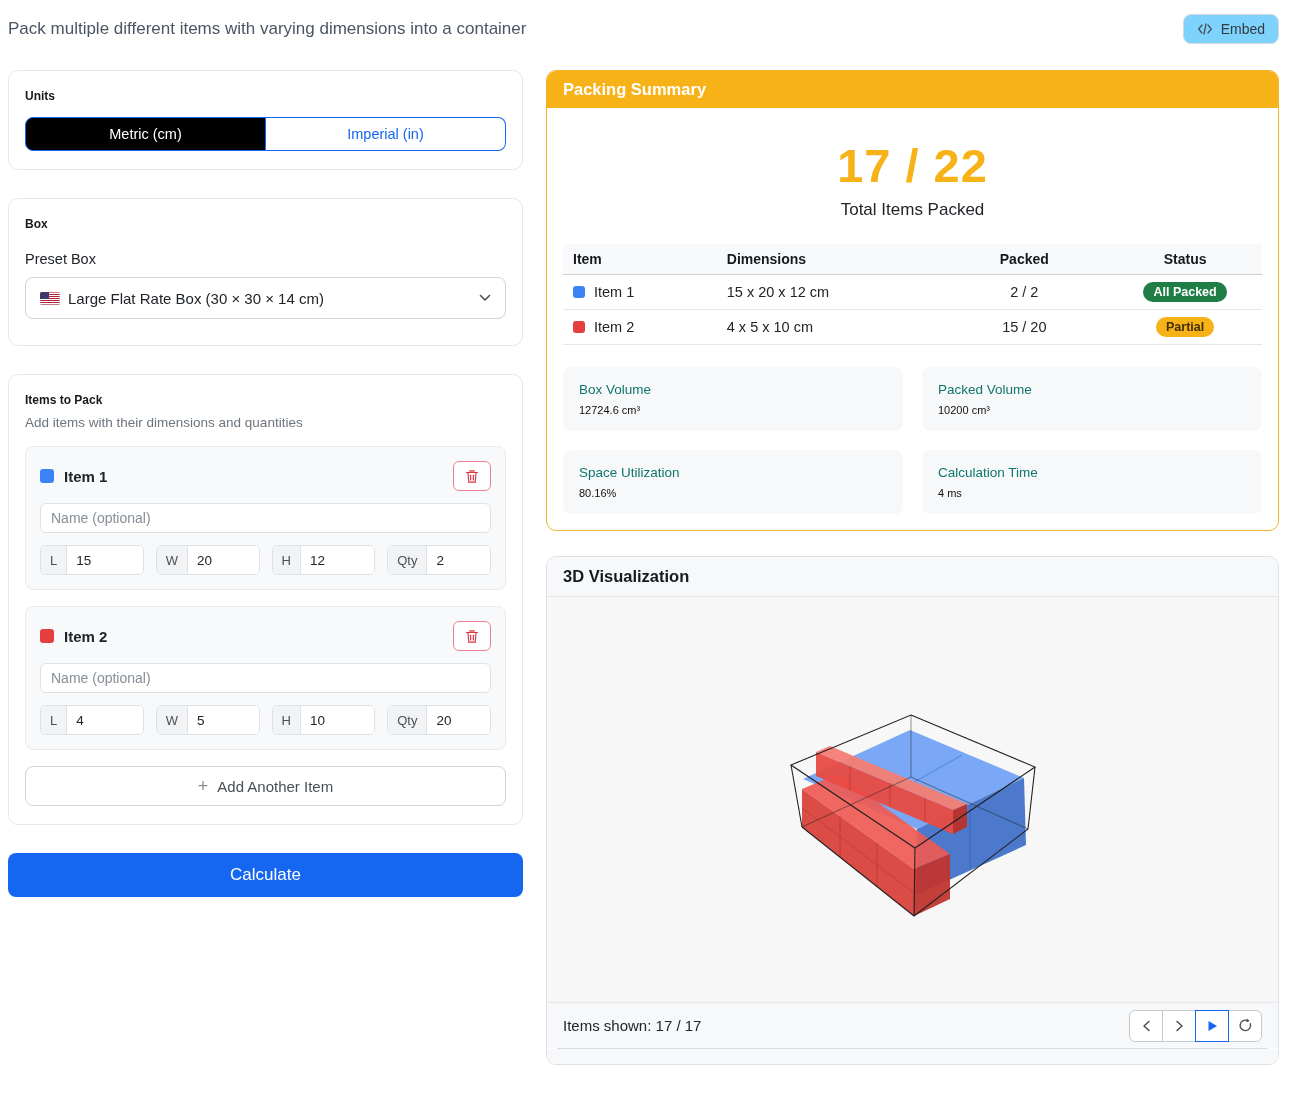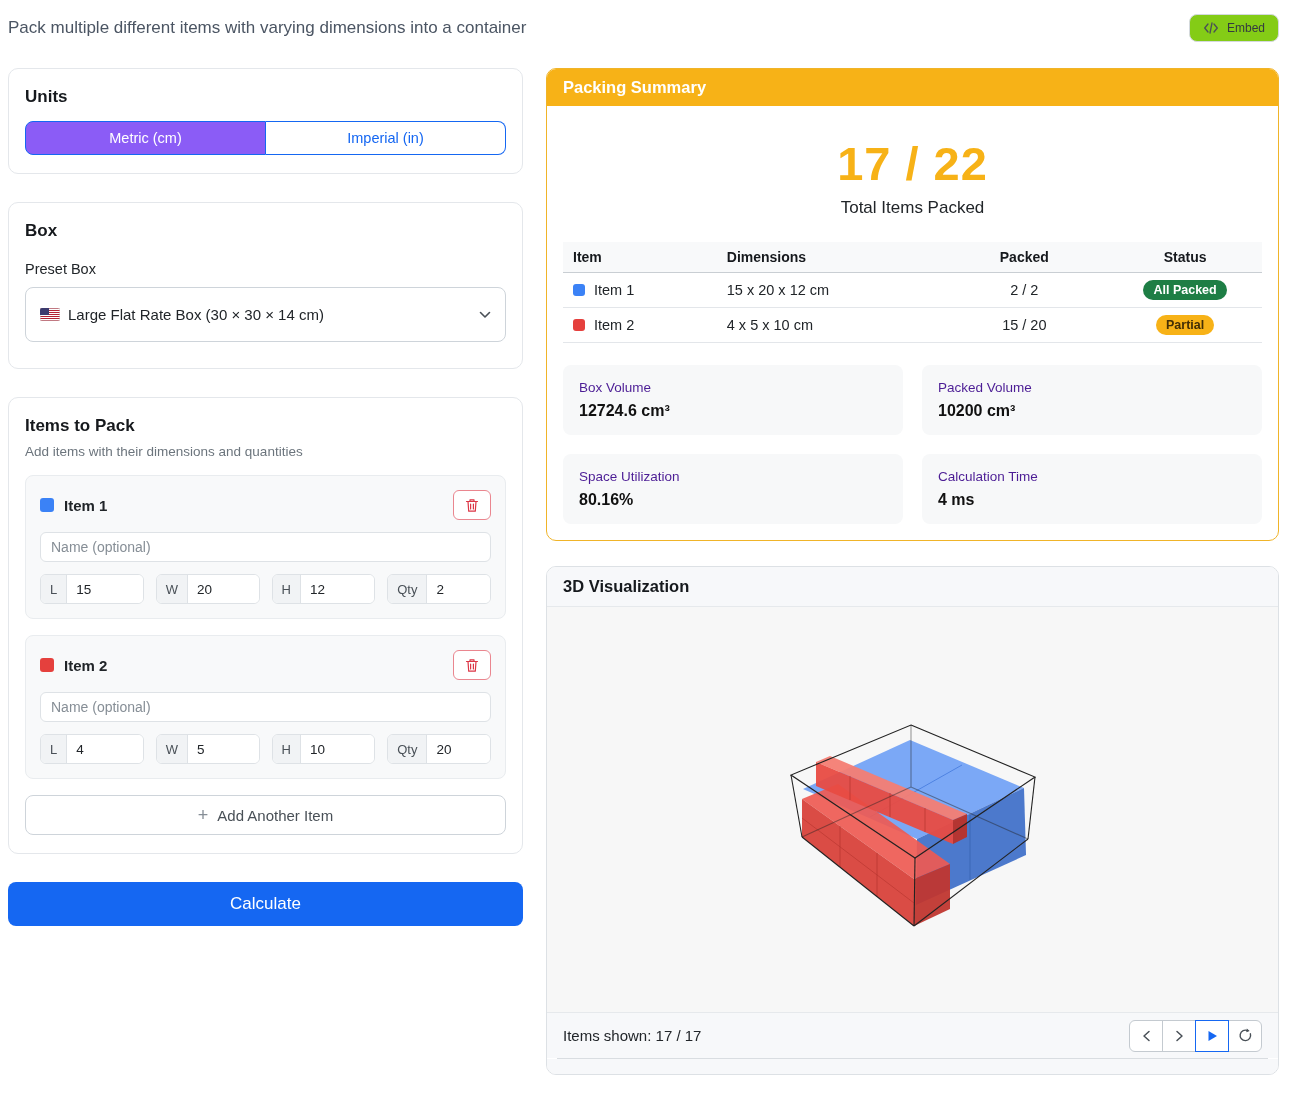--- a/index.html
+++ b/index.html
@@ -4,38 +4,38 @@
 <style>
   * { box-sizing: border-box; margin: 0; padding: 0; }
   html,body { width:1291px; height:1108px; }
   body {
     font-family: "Liberation Sans", "DejaVu Sans", sans-serif;
     background:#ffffff; color:#212529; overflow:hidden;
   }
   
   .topbar { display:flex; justify-content:space-between; align-items:center; padding:14px 12px 0 8px; }
   .page-title { font-size:17px; color:#4b5563; }
-  .embed-btn { display:flex; align-items:center; gap:8px; background:#84cc16; border:1px solid #d4d9de;
-    border-radius:8px; padding:6px 13px; font-size:12px; color:#343a40; cursor:pointer; }
+  .embed-btn { display:flex; align-items:center; gap:8px; background:#7dd3fc; border:1px solid #d4d9de;
+    border-radius:8px; padding:6px 13px; font-size:14px; color:#343a40; cursor:pointer; }
   
   .columns { display:flex; gap:23px; padding:0 12px 0 8px; margin-top:26px; align-items:flex-start; }
   .left-col { width:515px; flex:none; }
   .right-col { flex:1; min-width:0;border-radius:31px; }
   
   .card { background:#fff; border:1px solid #e4e7eb; border-radius:10px; padding:18px 16px; margin-bottom:28px; }
-  .card h2 { font-size:17px; font-weight:700; color:#16191d; }
+  .card h2 { font-size:12px; font-weight:700; color:#16191d; }
   .card .sub { font-size:13.5px; color:#6c757d; margin-top:8px; }
   
   .seg { display:flex; margin-top:14px; height:34px; }
   .seg-btn { flex:1; display:flex; align-items:center; justify-content:center; font-size:14.5px; cursor:pointer; }
-  .seg-btn.active { background:#8b5cf6; color:#fff; border:1px solid #1567f2; border-radius:8px 0 0 8px; }
+  .seg-btn.active { background:#000000; color:#fff; border:1px solid #1567f2; border-radius:8px 0 0 8px; }
   .seg-btn.inactive { background:#fff; color:#1567f2; border:1px solid #1567f2; border-left:none; border-radius:0 8px 8px 0; }
   
   .field-label { font-size:14.5px; color:#212529; margin-top:20px; }
-  .select { margin-top:10px; height:55px; border:1px solid #ced4da; border-radius:8px; display:flex;
+  .select { margin-top:10px; height:42px; border:1px solid #ced4da; border-radius:8px; display:flex;
     align-items:center; padding:0 14px; font-size:15px; cursor:pointer; background:#fff; }
   .select .sel-text { flex:1; display:flex; align-items:center; gap:8px; }
   .us-flag { position:relative; width:20px; height:13px; flex:none; border-radius:2px; overflow:hidden;
     background:repeating-linear-gradient(180deg,#b22234 0 1px,#fff 1px 2px); box-shadow:0 0 0 .5px #d0d0d0 inset; }
   .us-flag .canton { position:absolute; left:0; top:0; width:9px; height:7px; background:#3c3b6e; }
   
   .item-card { background:#f8f9fa; border:1px solid #e9ecef; border-radius:8px; padding:14px; margin-top:16px; }
   .item-head { display:flex; align-items:center; gap:10px; }
   .swatch { width:14px; height:14px; border-radius:3px; flex:none; }
   .swatch.blue { background:#3b82f6; } .swatch.red { background:#e5403d; }
@@ -68,22 +68,22 @@
   .sum-table td { padding:7px 10px; border-bottom:1px solid #e3e6ea; font-size:14.5px; vertical-align:middle; }
   .sum-table .center { text-align:center; }
   .item-cell { display:flex; align-items:center; gap:9px; }
   .item-cell .swatch { width:12px; height:12px; }
   .dim-cell { font-size:13px; }
   .badge { display:inline-block; padding:3px 10px; border-radius:20px; font-size:12.5px; font-weight:700; }
   .badge.green { background:#1e7e45; color:#fff; }
   .badge.amber { background:#f7b217; color:#432f05; }
   .stats { display:grid; grid-template-columns:1fr 1fr; gap:19px; margin-top:22px; }
   .stat { background:#f7f8f9; border-radius:8px; padding:15px 16px; }
-  .stat-label { font-size:13.5px; color:#4c1d95; }
-  .stat-value { font-size:16px; font-weight:700; margin-top:7px; color:#111; }
+  .stat-label { font-size:13.5px; color:#0f766e; }
+  .stat-value { font-size:11px; font-weight:400; margin-top:7px; color:#111; }
   
   .viz-card { border:1px solid #dde1e5; border-radius:10px; overflow:hidden; background:#fff; }
   .viz-header { background:#f7f8fa; padding:10px 16px; font-size:16.5px; font-weight:700; color:#16191d;
     border-bottom:1px solid #e6e9ec; }
   .viz-canvas { height:405px; background:#f7f7f7; position:relative; }
   .scene { position:absolute; left:193px; top:40px; }
   .viz-footer { height:46px; background:#f7f8fa; display:flex; align-items:center; justify-content:space-between; padding:0 16px; border-top:1px solid #e6e9ec; }
   .shown { font-size:15px; color:#212529; }
   .shown b { font-weight:400; }
   .ctrl-group { display:flex; }

